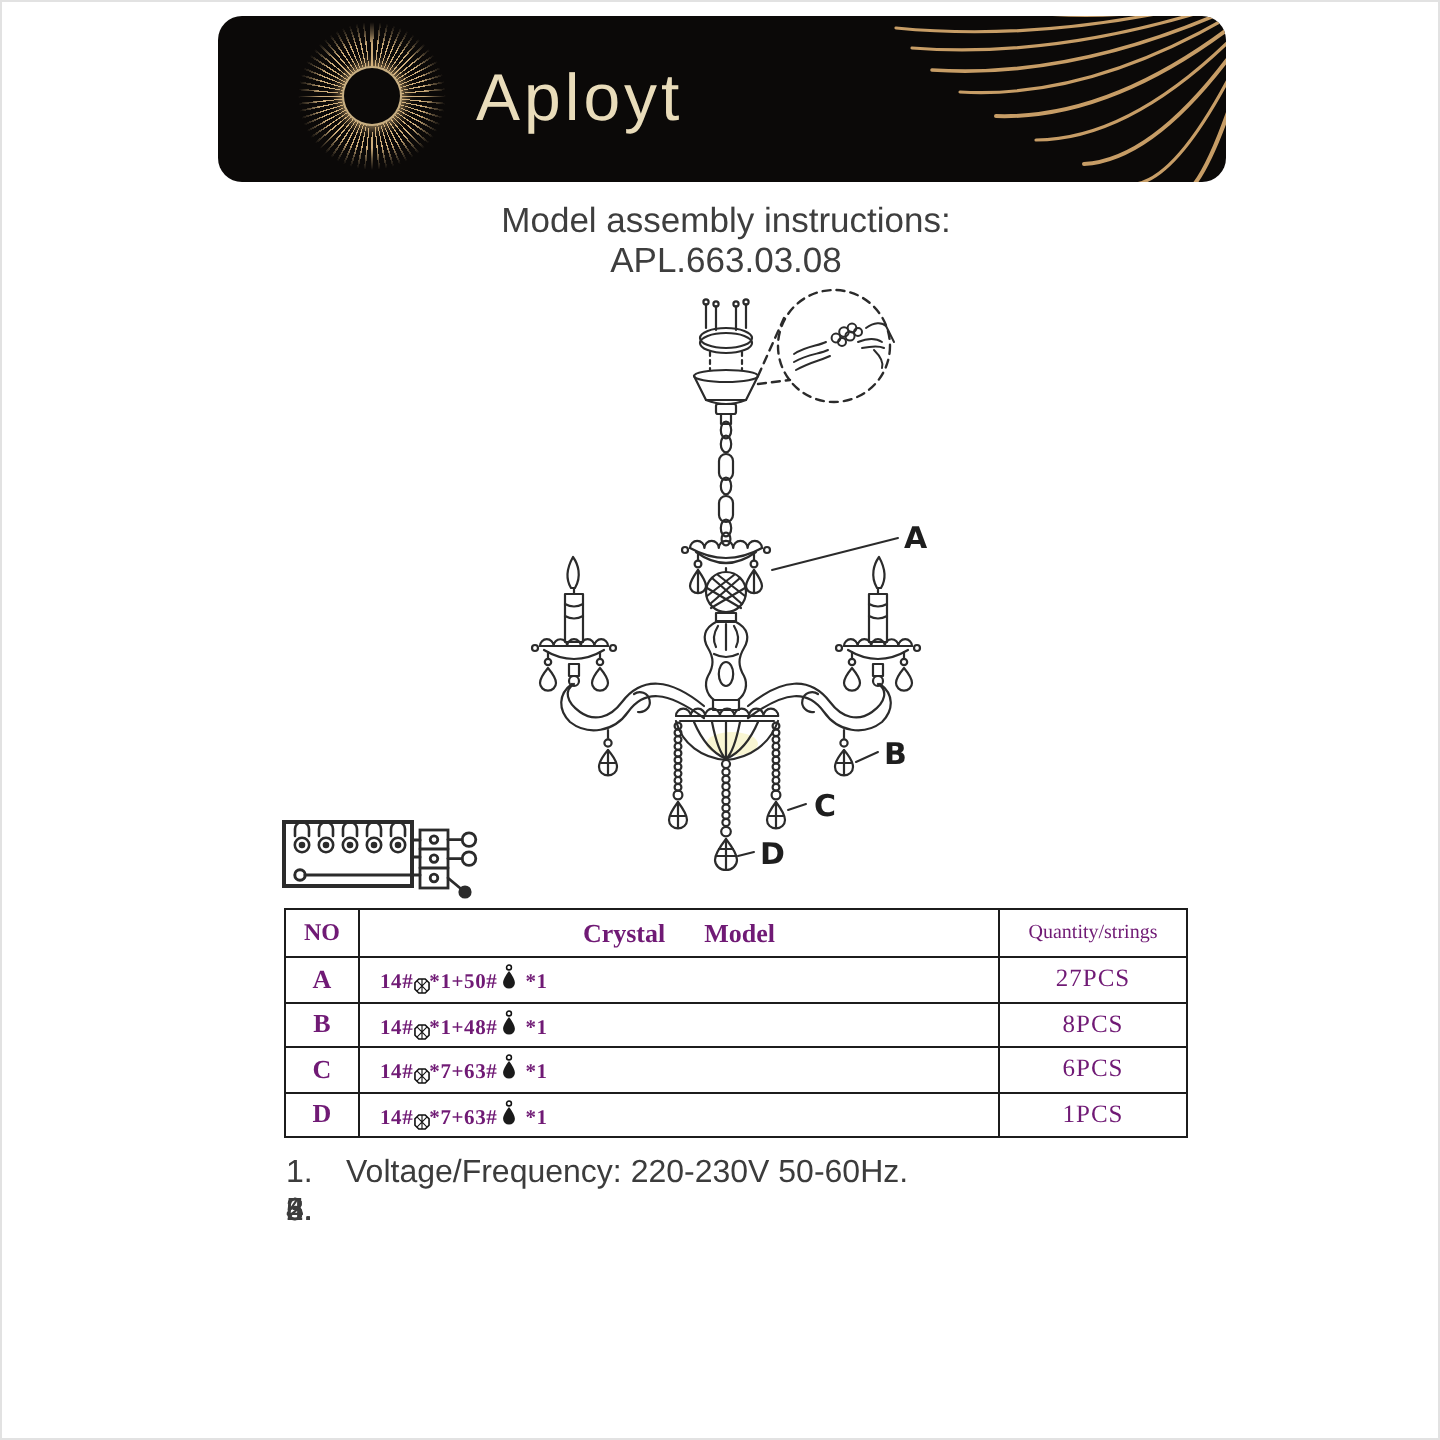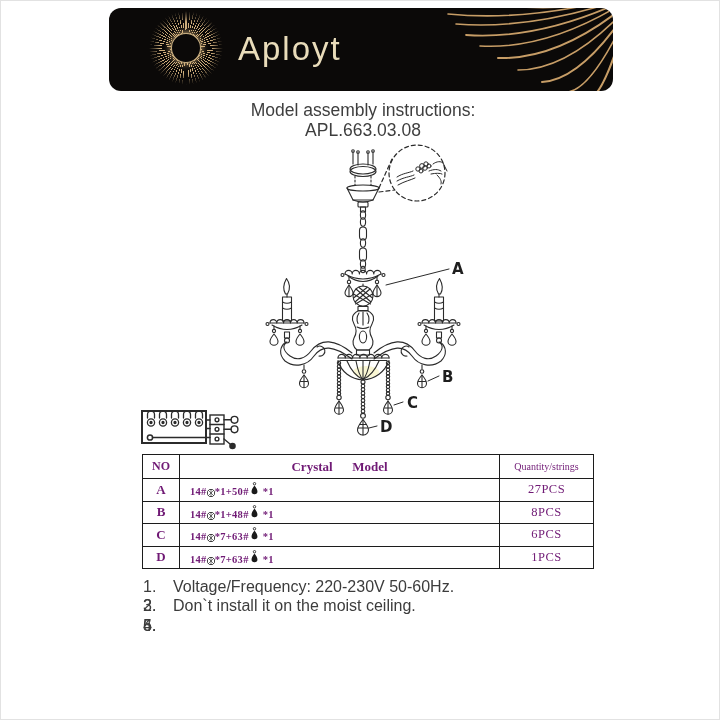--- a/index.html
+++ b/index.html
@@ -457,21 +457,20 @@
   <div class="instructions">
     <div class="inst">
       <span class="num">1.</span>
       <span>Voltage/Frequency: 220-230V 50-60Hz.</span>
     </div>
     <div class="inst">
       <span class="num">2.</span>
     </div>
     <div class="inst">
       <span class="num">3.</span>
-      <span>Don`t install it on the moist ceiling.</span>
     </div>
     <div class="inst">
       <span class="num">4.</span>
     </div>
     <div class="inst">
       <span class="num">5.</span>
     </div>
     <div class="inst">
       <span class="num">6.</span>
     </div>

